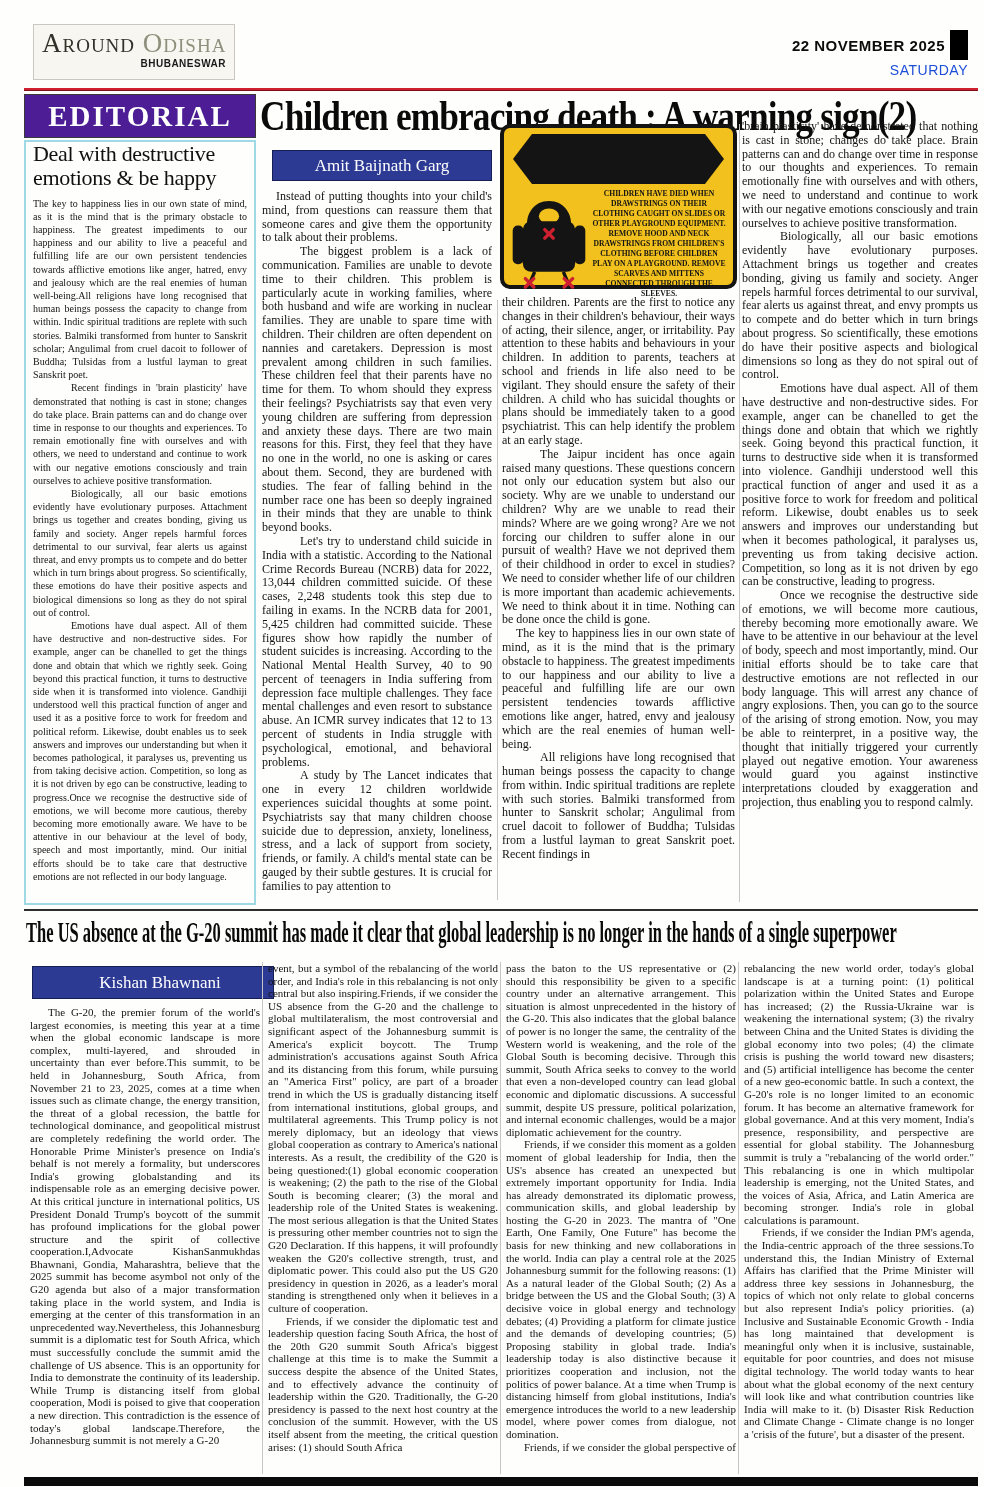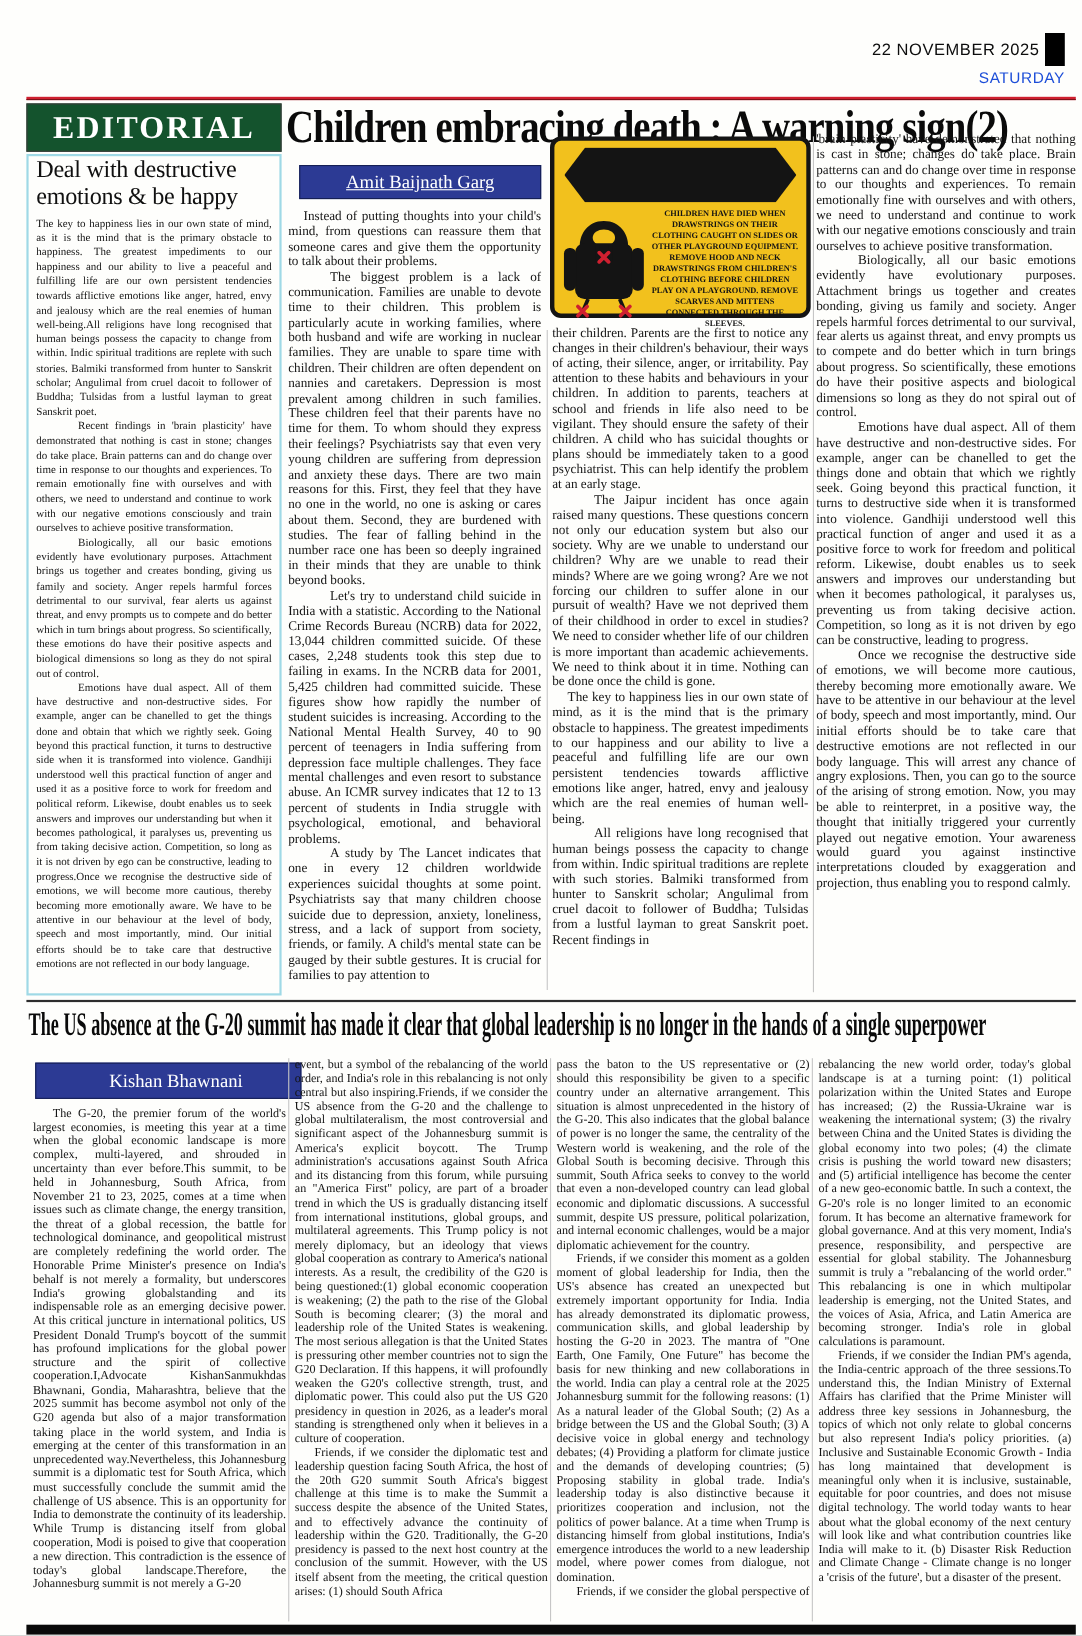--- a/index.html
+++ b/index.html
@@ -9,39 +9,39 @@
   
   .logo-box { position:absolute; left:33px; top:24px; width:202px; height:56px;
     background:#f7f6f1; border:1px solid #c9c9c0; padding:3px 8px 2px; }
   .brand { font-variant:small-caps; font-size:27px; letter-spacing:1px; line-height:30px; white-space:nowrap; }
   .brand .w1 { color:#32322a; }
   .brand .w2 { color:#8f907c; }
   .brand-city { font-family:"Liberation Sans", sans-serif; font-weight:bold; font-size:10px;
     letter-spacing:.5px; text-align:right; color:#1a1a1a; text-transform:uppercase; }
   .dateline { position:absolute; right:16px; top:30px; text-align:right; font-family:"Liberation Sans", sans-serif; }
   .date-row { display:flex; align-items:center; justify-content:flex-end; gap:5px; }
-  .date-text { font-weight:normal; font-size:15px; letter-spacing:.5px; color:#0c0c0c; }
+  .date-text { font-weight:bold; font-size:15px; letter-spacing:.5px; color:#0c0c0c; }
   .date-block { width:18px; height:30px; background:#000; }
   .day-text { font-weight:normal; font-size:14px; letter-spacing:.5px; color:#1d4ed8; margin-top:2px; }
   .red-rule { position:absolute; left:24px; top:88px; width:954px; height:3px; background:#cf2030; border-bottom:1px solid #7e1118; }
 
   
-  .ed-banner { position:absolute; left:24px; top:94px; width:232px; height:44px; background:#14532d;
+  .ed-banner { position:absolute; left:24px; top:94px; width:232px; height:44px; background:#4c1d95;
     border:1px solid #3a3a3a; color:#fff; text-align:center; font-weight:bold; font-size:29px;
     letter-spacing:2px; line-height:42px; }
   .ed-box { position:absolute; left:24px; top:140px; width:232px; height:765px;
     border:2px solid #9fd9e6; padding:0 7px; overflow:hidden; }
   .ed-title { font-size:22px; line-height:1.08; letter-spacing:-.3px; color:#101010; margin-bottom:7px; }
   .ed-box p, .ncol p, .gcol p { font-size:10px; line-height:13.2px; text-align:justify; color:#141414; hyphens:auto; }
 
   
   .main-headline { position:absolute; left:260px; top:92px; width:718px; font-size:42px; letter-spacing:-1px;
     color:#0a0a0a; white-space:nowrap; transform:scaleX(.84); transform-origin:left top; }
   .byline { background:#2c3a94; border:1px solid #151f55; color:#fff; font-size:17px; }
-  .byline-amit { position:absolute; left:272px; top:150px; width:220px; height:31px; text-align:center; line-height:29px;text-decoration:underline; }
+  .byline-amit { position:absolute; left:272px; top:150px; width:220px; height:31px; text-align:center; line-height:29px; }
   .byline-kishan { position:absolute; left:32px; top:966px; width:242px; height:33px; line-height:31px; padding-left:14px;text-align:center; }
 
   .ncol { position:absolute; overflow:hidden; }
   .ncol p { font-size:12px; line-height:13.8px; }
   .col1 { left:262px; top:190px; width:230px; height:714px; }
   .col2 { left:502px; top:296px; width:233px; height:608px; }
   .col3 { left:742px; top:120px; width:236px; height:780px; }
   .indent   { text-indent:38px; }
   .indent-sm{ text-indent:14px; }
   .vrule { position:absolute; width:1px; background:#c6c6c6; }
@@ -72,20 +72,27 @@
   .gc3 { left:506px; top:962px;  width:230px; height:514px; }
   .gc4 { left:744px; top:962px;  width:230px; height:514px; }
   .g-indent { text-indent:18px; }
   .bottom-bar { position:absolute; left:24px; top:1477px; width:954px; height:9px; background:#0a0a0a; }
 </style>
 </head>
 <body>
 
 <div class="page">
 
+  <div class="logo-box">
+    <div class="brand">
+      <span class="w1">Around</span>
+      <span class="w2">Odisha</span>
+    </div>
+    <div class="brand-city">Bhubaneswar</div>
+  </div>
   <div class="dateline">
     <div class="date-row">
       <span class="date-text">22 NOVEMBER 2025</span>
       <span class="date-block"></span>
     </div>
     <div class="day-text">SATURDAY</div>
   </div>
   <div class="red-rule"></div>
 
   <div class="ed-banner">EDITORIAL</div>

